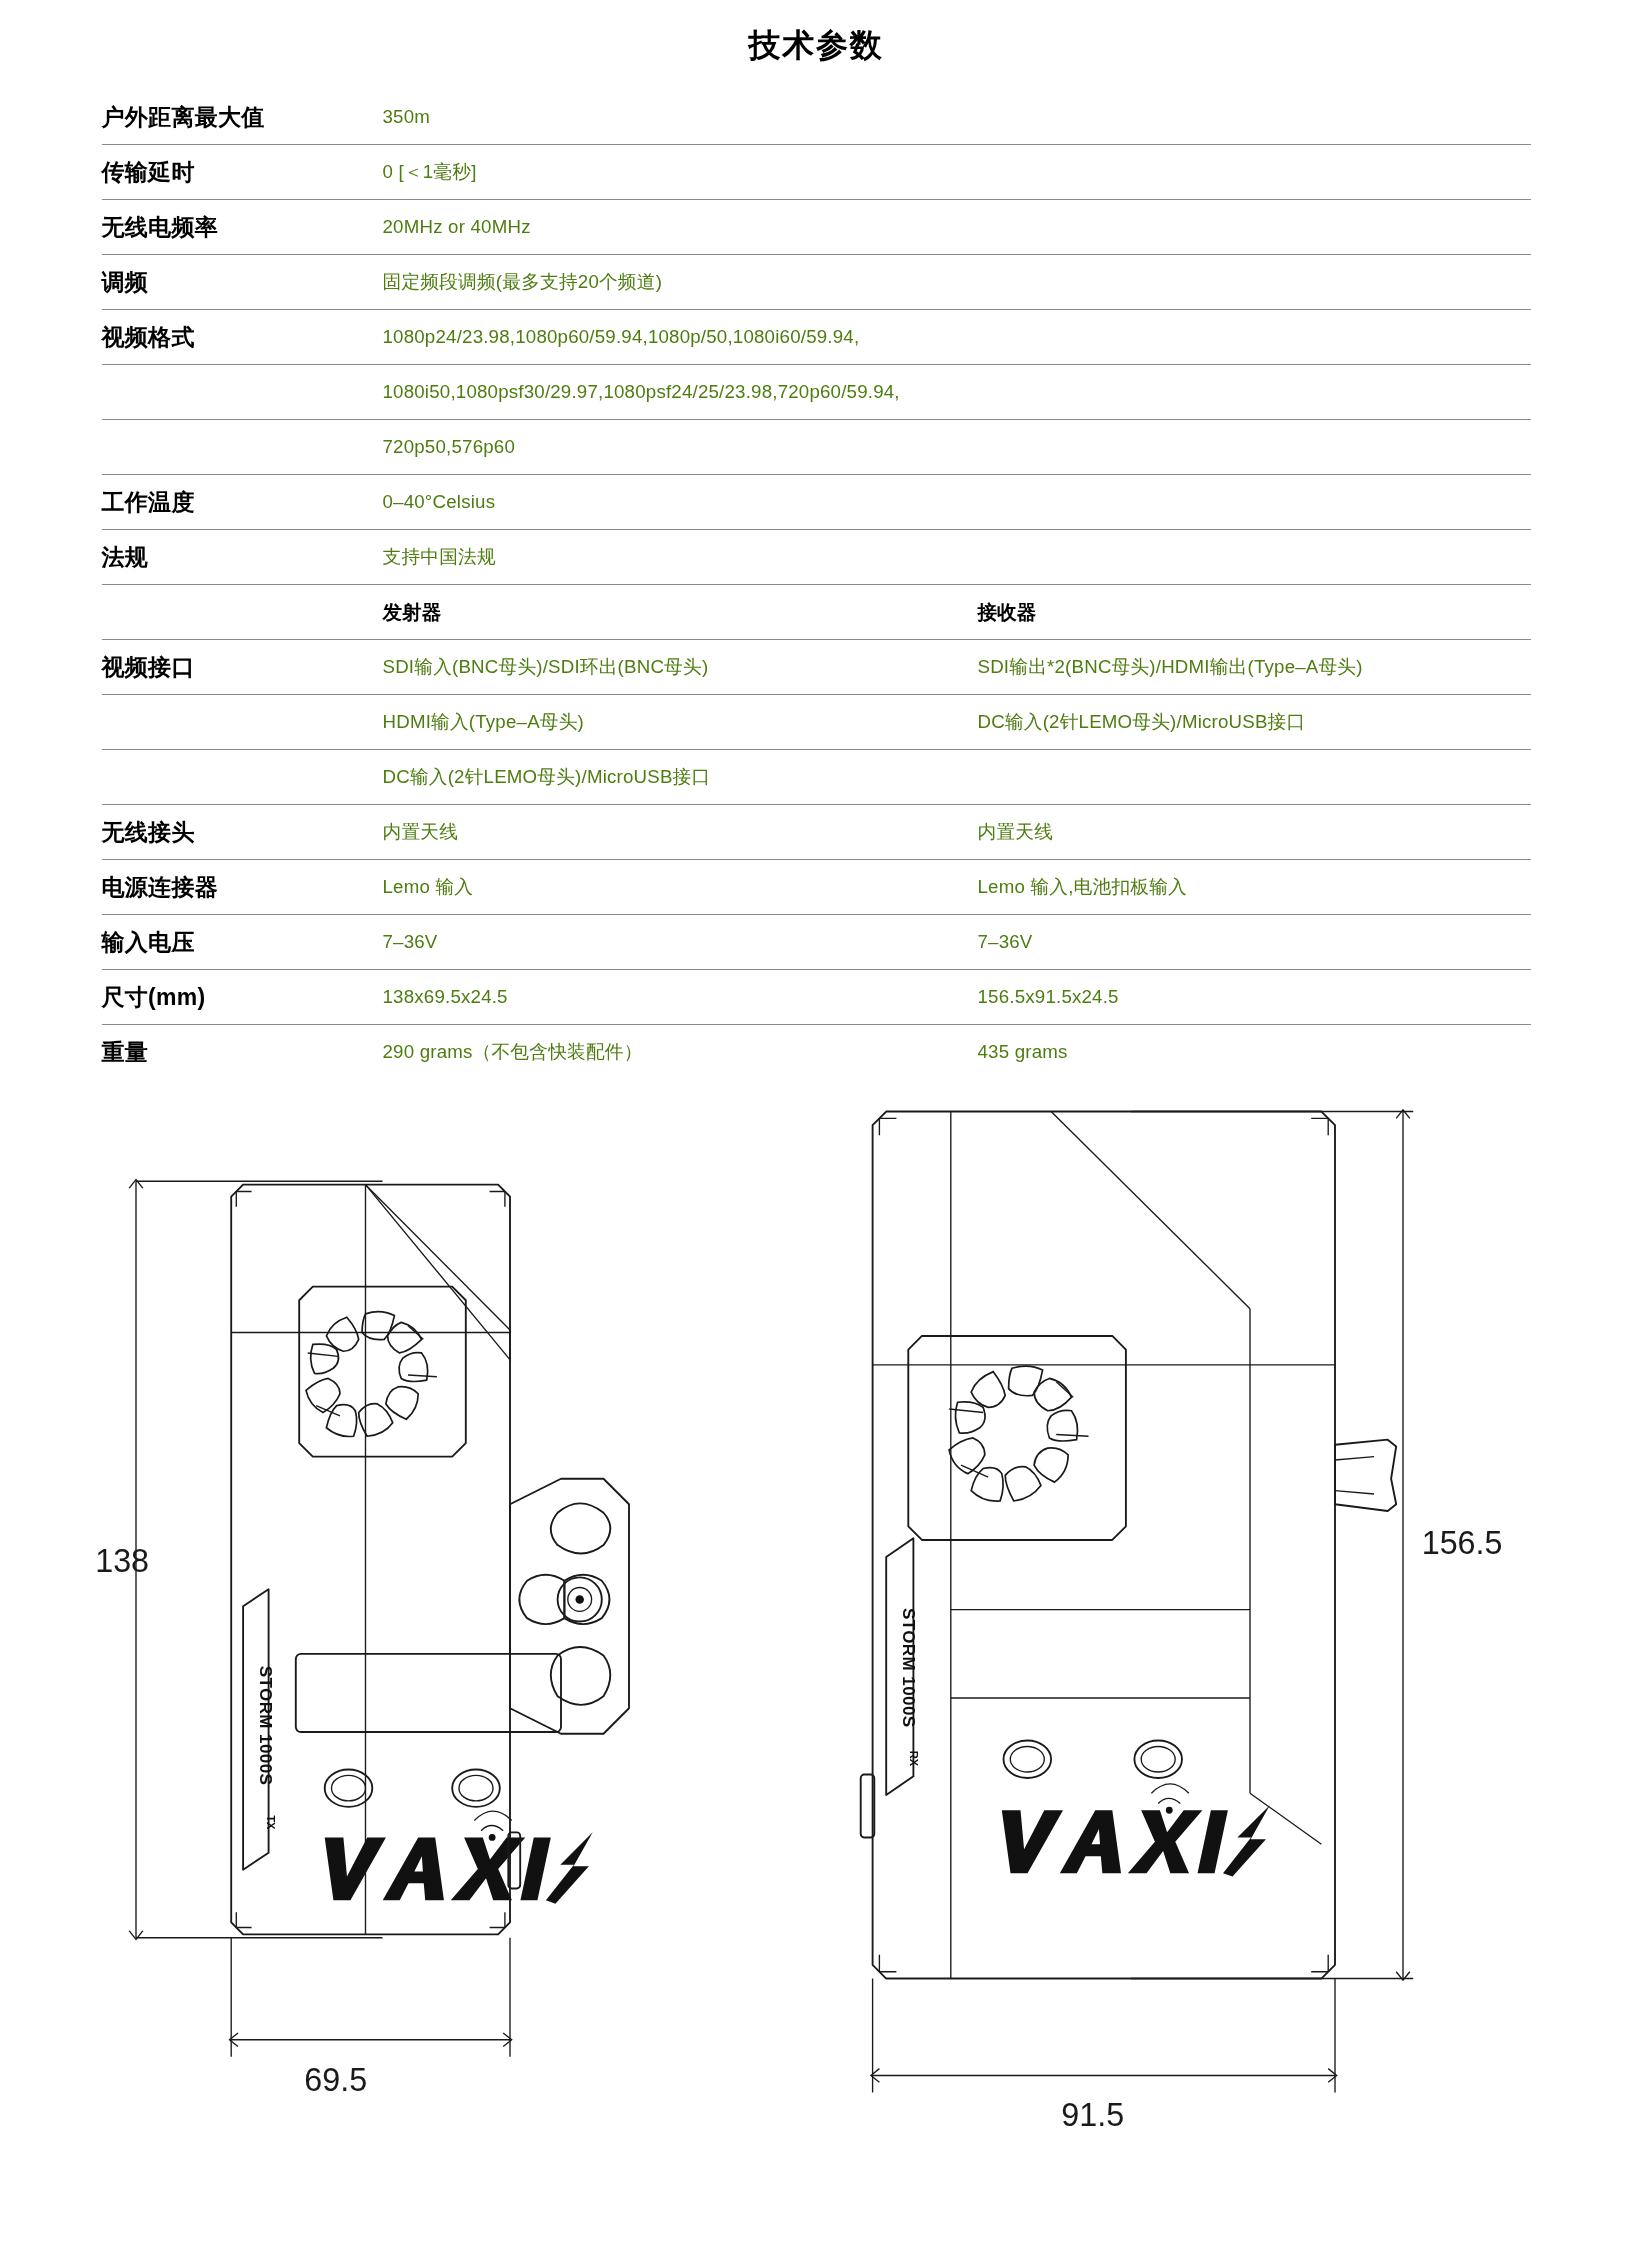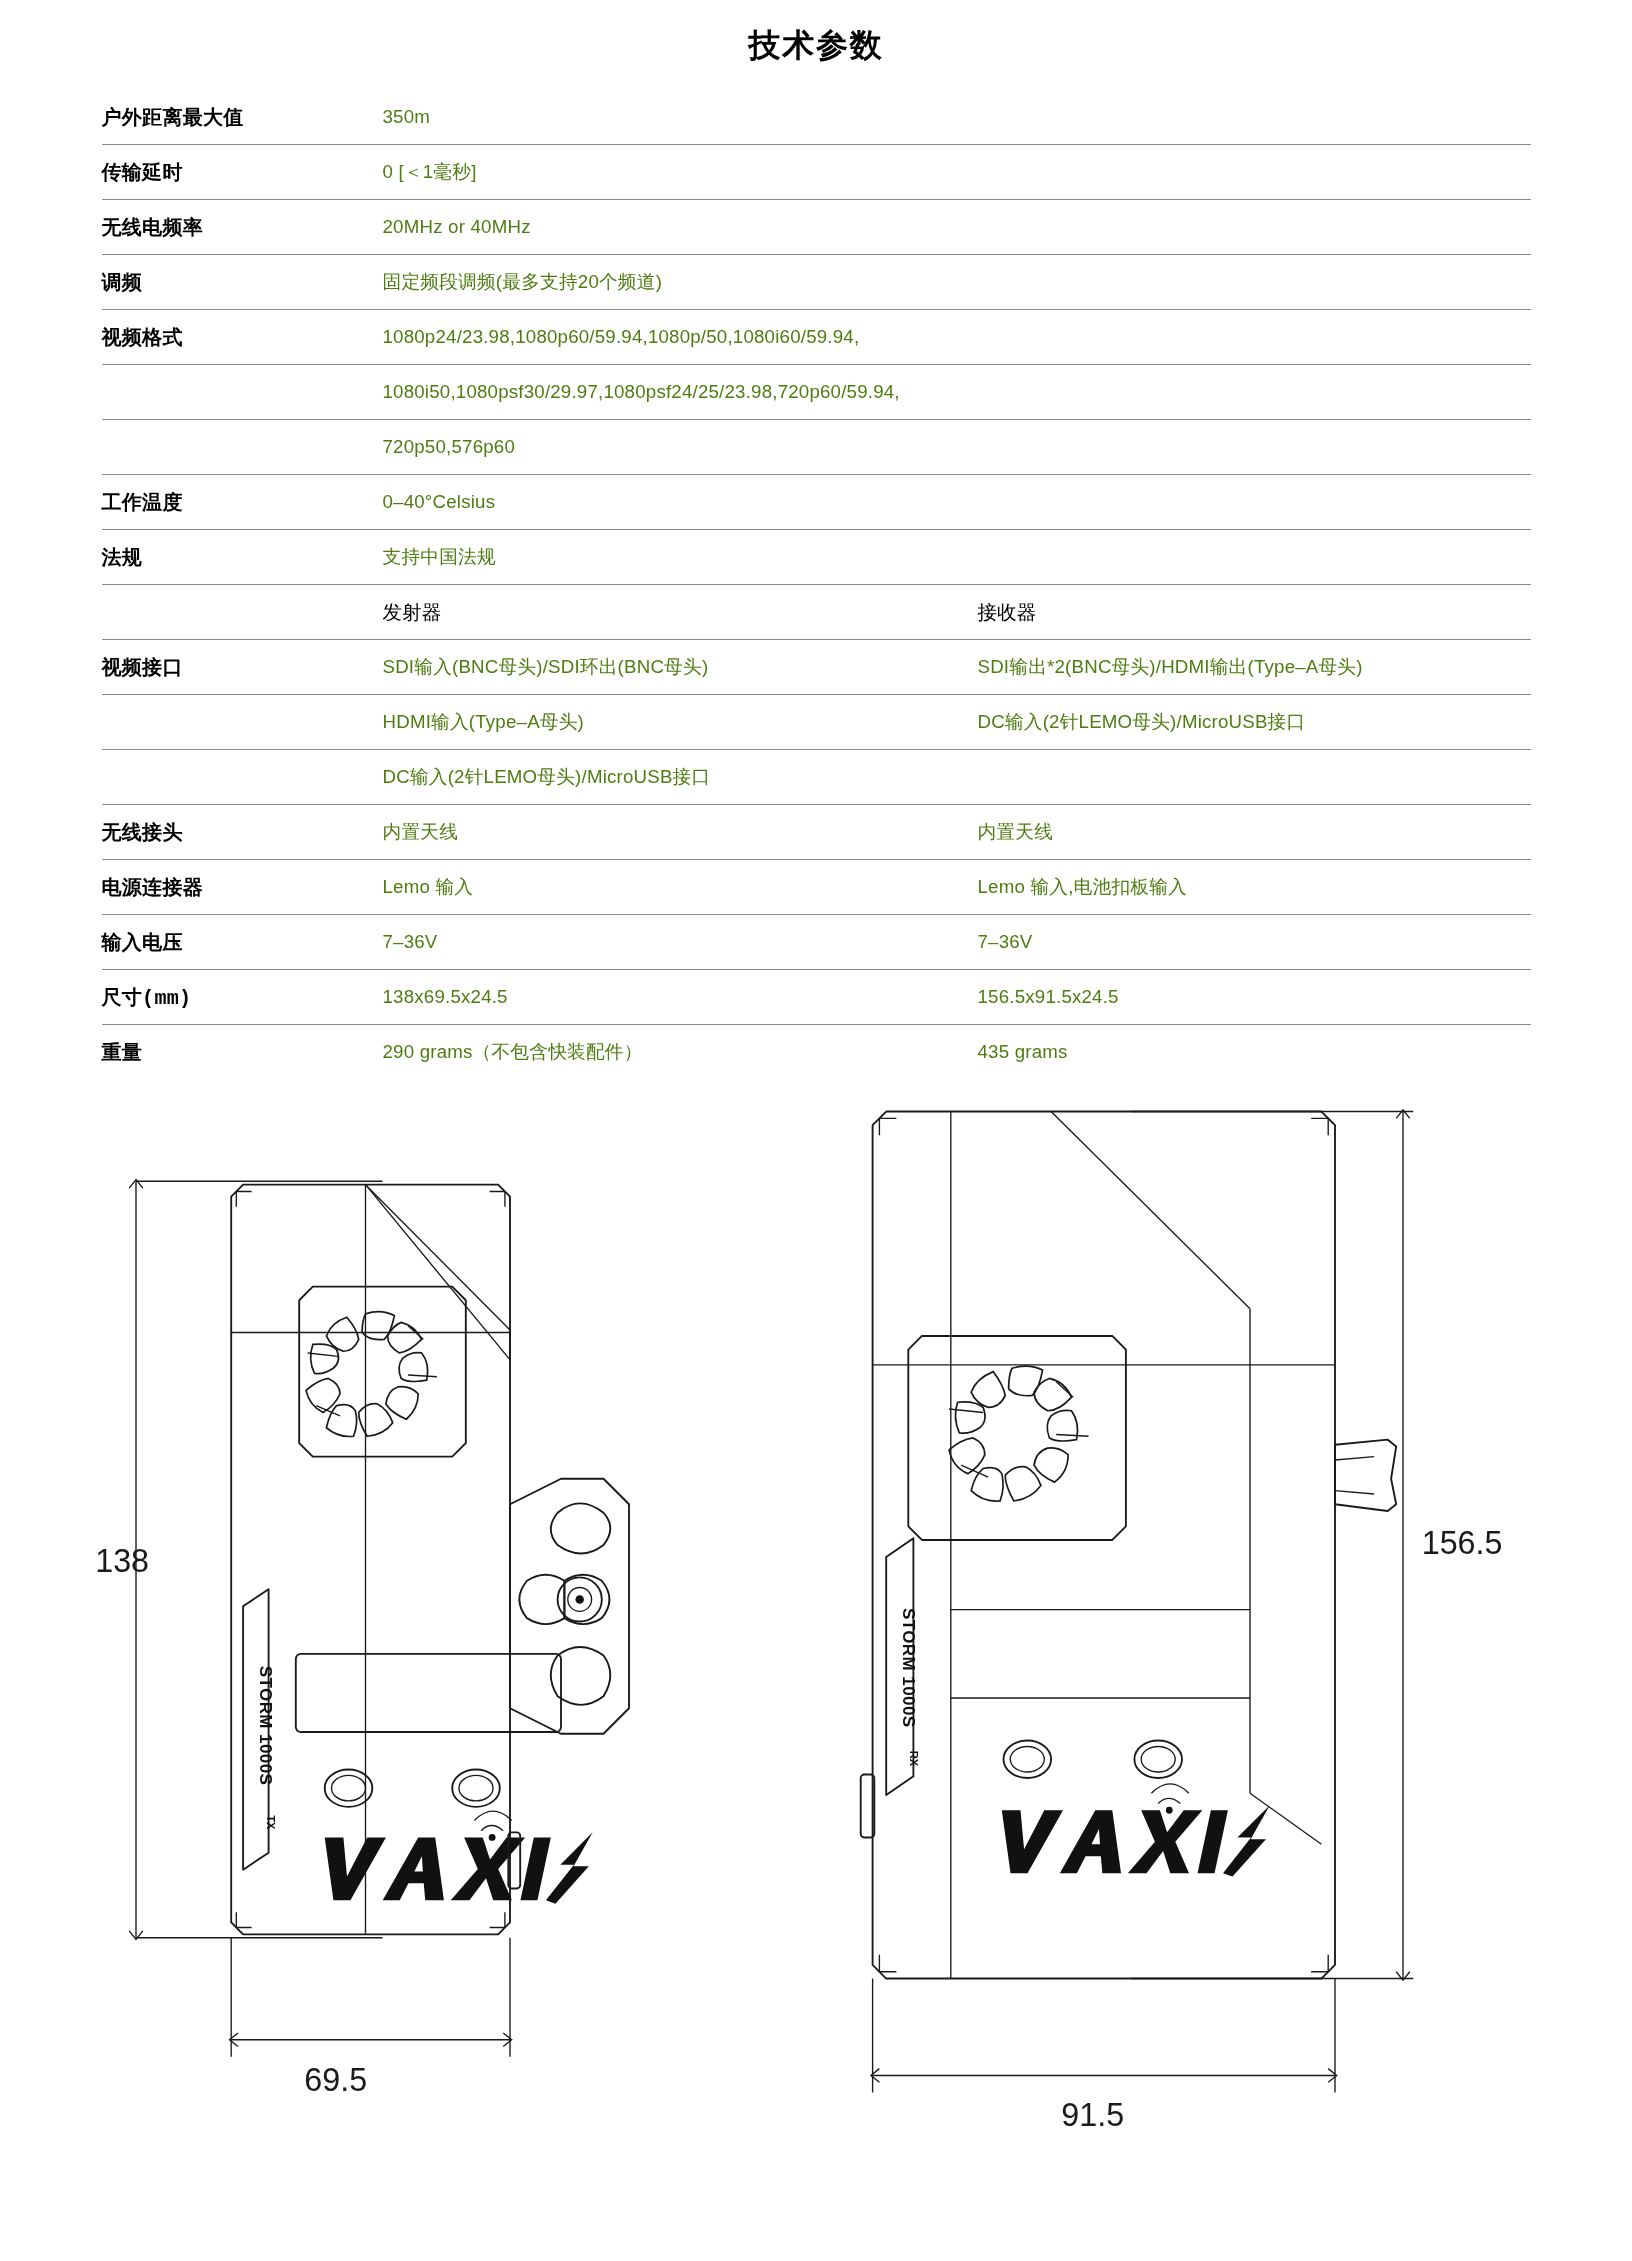--- a/index.html
+++ b/index.html
@@ -45,37 +45,36 @@
 
   .spec-table td {
     border-bottom: 1.4px solid #8a8a8a;
     padding: 11px 0 11px 0;
     vertical-align: middle;
     height: 32px;
   }
   .spec-table tr:first-child td { border-top: none; }
 
   .cell-label {
-    font-size: 20px;
+    font-size: 23px;
     font-weight: bold;
     color: #000;
     padding-left: 39px;
     letter-spacing: 0.3px;
-    font-family: Liberation Mono, monospace;
   }
   .cell-val {
     font-size: 18.7px;
     font-weight: 400;
     color: #4d7c0f;
     padding-left: 24px;
     letter-spacing: 0.2px;
   }
   .cell-head {
     font-size: 19.6px;
-    font-weight: normal;
+    font-weight: bold;
     color: #000;
     padding-left: 24px;
   }
   .no-border td { border-bottom: none; margin-left: 24px; }
 
   
   .drawings {
     position: relative;
     width: 1312px;
     height: 1071px;

